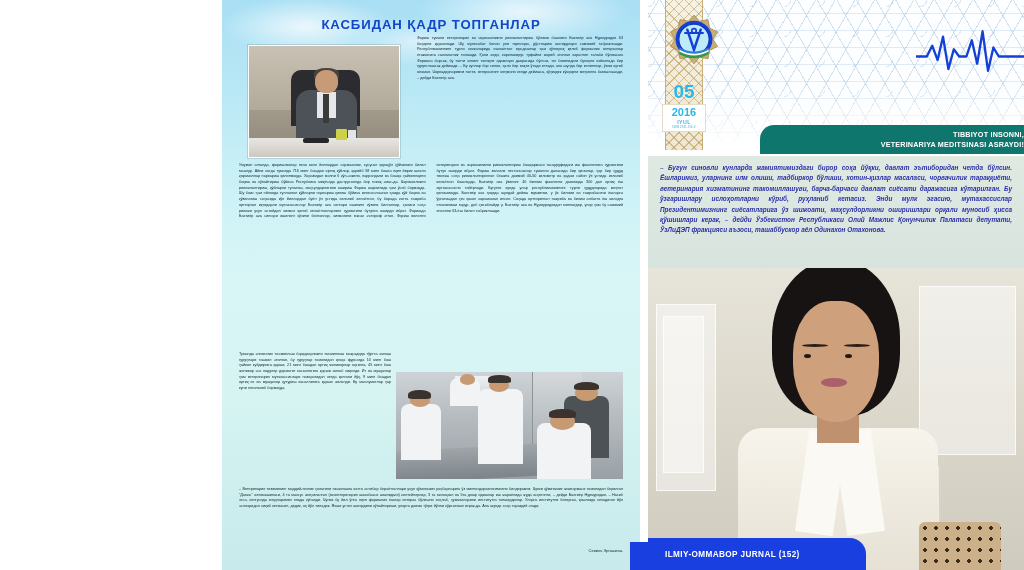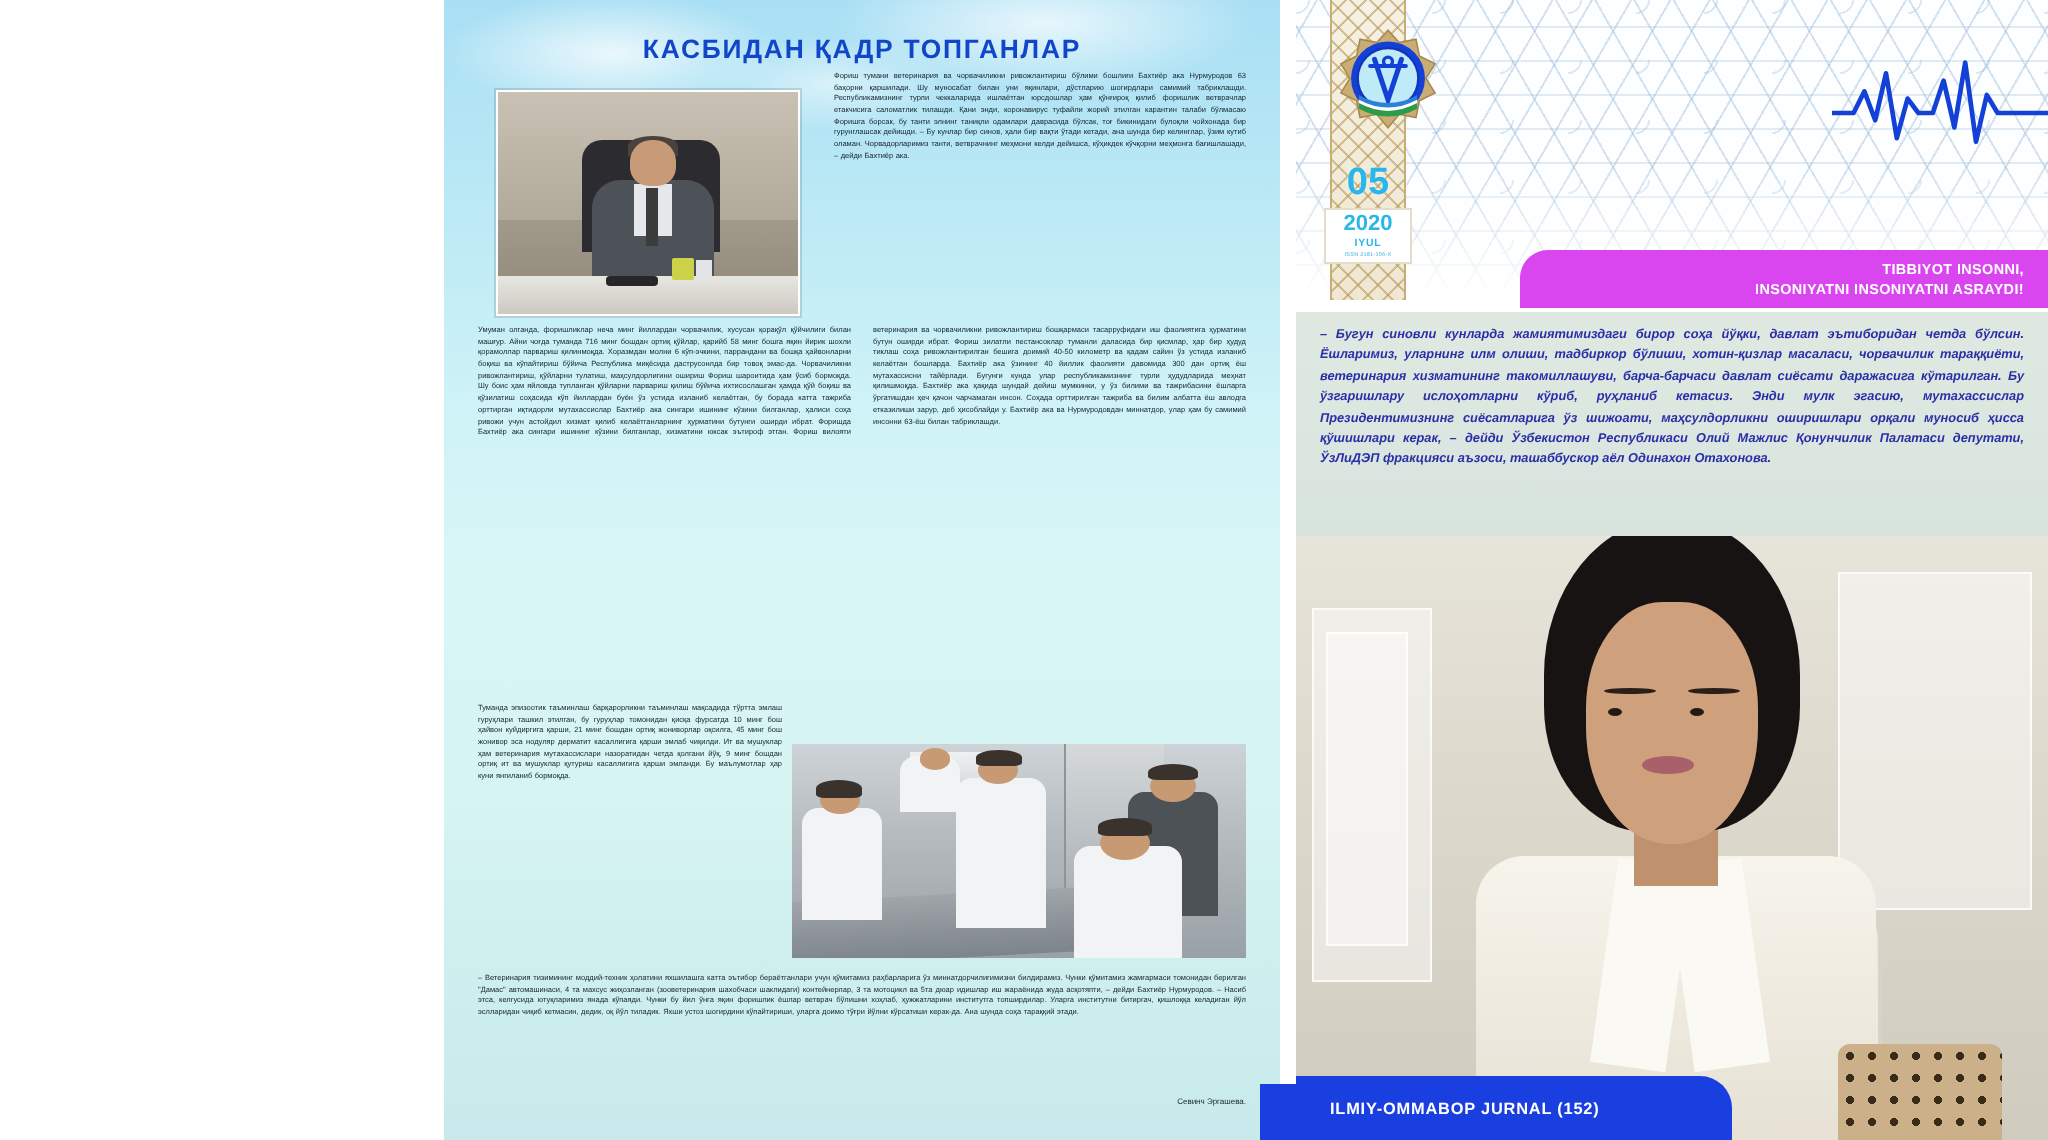--- a/index.html
+++ b/index.html
@@ -138,23 +138,22 @@
     font-size:25px; font-weight:bold; letter-spacing:.9px; color:#1340d6;
     line-height:1.04; font-family:"Liberation Sans", sans-serif;
     -webkit-text-stroke:.4px #0f35bd;
   }
   #title-line-2{ margin-left:10px; }
   #ecg{ position:absolute; left:268px; top:28px; width:108px; height:48px; }
 
   
   #slogan-banner{
     position:absolute; left:112px; top:125px; width:264px; height:29px;
-    background:#d946ef; border-radius:14px 0 0 0;
+    background:#0f766e; border-radius:14px 0 0 0;
     display:flex; align-items:center; justify-content:flex-end;
-    padding-right:12px;
   }
   #slogan-text{ color:#ffffff; font-size:7.2px; font-weight:bold; line-height:1.35;
     text-align:right; letter-spacing:.2px; }
 
   
   #quote-wrap{
     position:absolute; left:0; top:156px; width:376px; height:112px;
     background:linear-gradient(180deg,#dfe9e2,#d7e4dd);
     padding:7px 12px 0 12px;
   }
@@ -278,34 +277,34 @@
         <path d="M34 34 L66 34" stroke="#1340d6" stroke-width="3.5" stroke-linecap="round"></path>
         <circle cx="50" cy="30" r="4" fill="none" stroke="#1340d6" stroke-width="3"></circle>
         <path d="M24 66 Q50 80 76 66 L76 72 Q50 86 24 72 Z" fill="#2c9b4a"></path>
         <path d="M24 63 Q50 77 76 63 L76 67 Q50 81 24 67 Z" fill="#ffffff"></path>
         <path d="M24 60 Q50 74 76 60 L76 64 Q50 78 24 64 Z" fill="#2f7ed8"></path>
       </g>
     </svg>
 
     <div id="issue-number">05</div>
     <div id="issue-box">
-      <div id="issue-year">2020</div>
+      <div id="issue-year">2016</div>
       <div id="issue-month">IYUL</div>
       <div id="issue-issn">ISSN 2181-106-X</div>
     </div>
 
 
     <svg id="ecg" viewBox="0 0 120 50">
       <polyline points="0,30 12,30 18,18 24,34 30,8 36,44 42,22 48,30 56,30 62,12 68,38 74,2 80,46 86,20 92,30 120,30" fill="none" stroke="#1340d6" stroke-width="2.6" stroke-linejoin="round" stroke-linecap="round"></polyline>
     </svg>
 
     <div id="slogan-banner">
       <div id="slogan-text">
         <div>TIBBIYOT INSONNI,</div>
-        <div>INSONIYATNI INSONIYATNI ASRAYDI!</div>
+        <div>VETERINARIYA MEDITSINASI ASRAYDI!</div>
       </div>
     </div>
 
     <div id="quote-wrap">
       <div id="quote-text">– Бугун синовли кунларда жамиятимиздаги бирор  соҳа йўқки, давлат эътиборидан четда бўлсин. Ёшларимиз, уларнинг  илм олиши, тадбиркор бўлиши, хотин-қизлар масаласи, чорвачилик тараққиёти, ветеринария хизматининг такомиллашуви, барча-барчаси давлат сиёсати даражасига кўтарилган. Бу ўзгаришлару ислоҳотларни кўриб, руҳланиб кетасиз. Энди мулк эгасию, мутахассислар Президентимизнинг сиёсатларига ўз шижоати, маҳсулдорликни оширишлари  орқали муносиб ҳисса қўшишлари керак, – дейди  Ўзбекистон  Республикаси Олий  Мажлис Қонунчилик Палатаси депутати, ЎзЛиДЭП фракцияси аъзоси, ташаббускор  аёл Одинахон Отахонова.</div>
     </div>
 
     <div id="photo-woman">
       <div class="wm-wall"></div>
       <div class="wm-panel" style="left:2%;top:12%;width:16%;height:62%;"></div>

